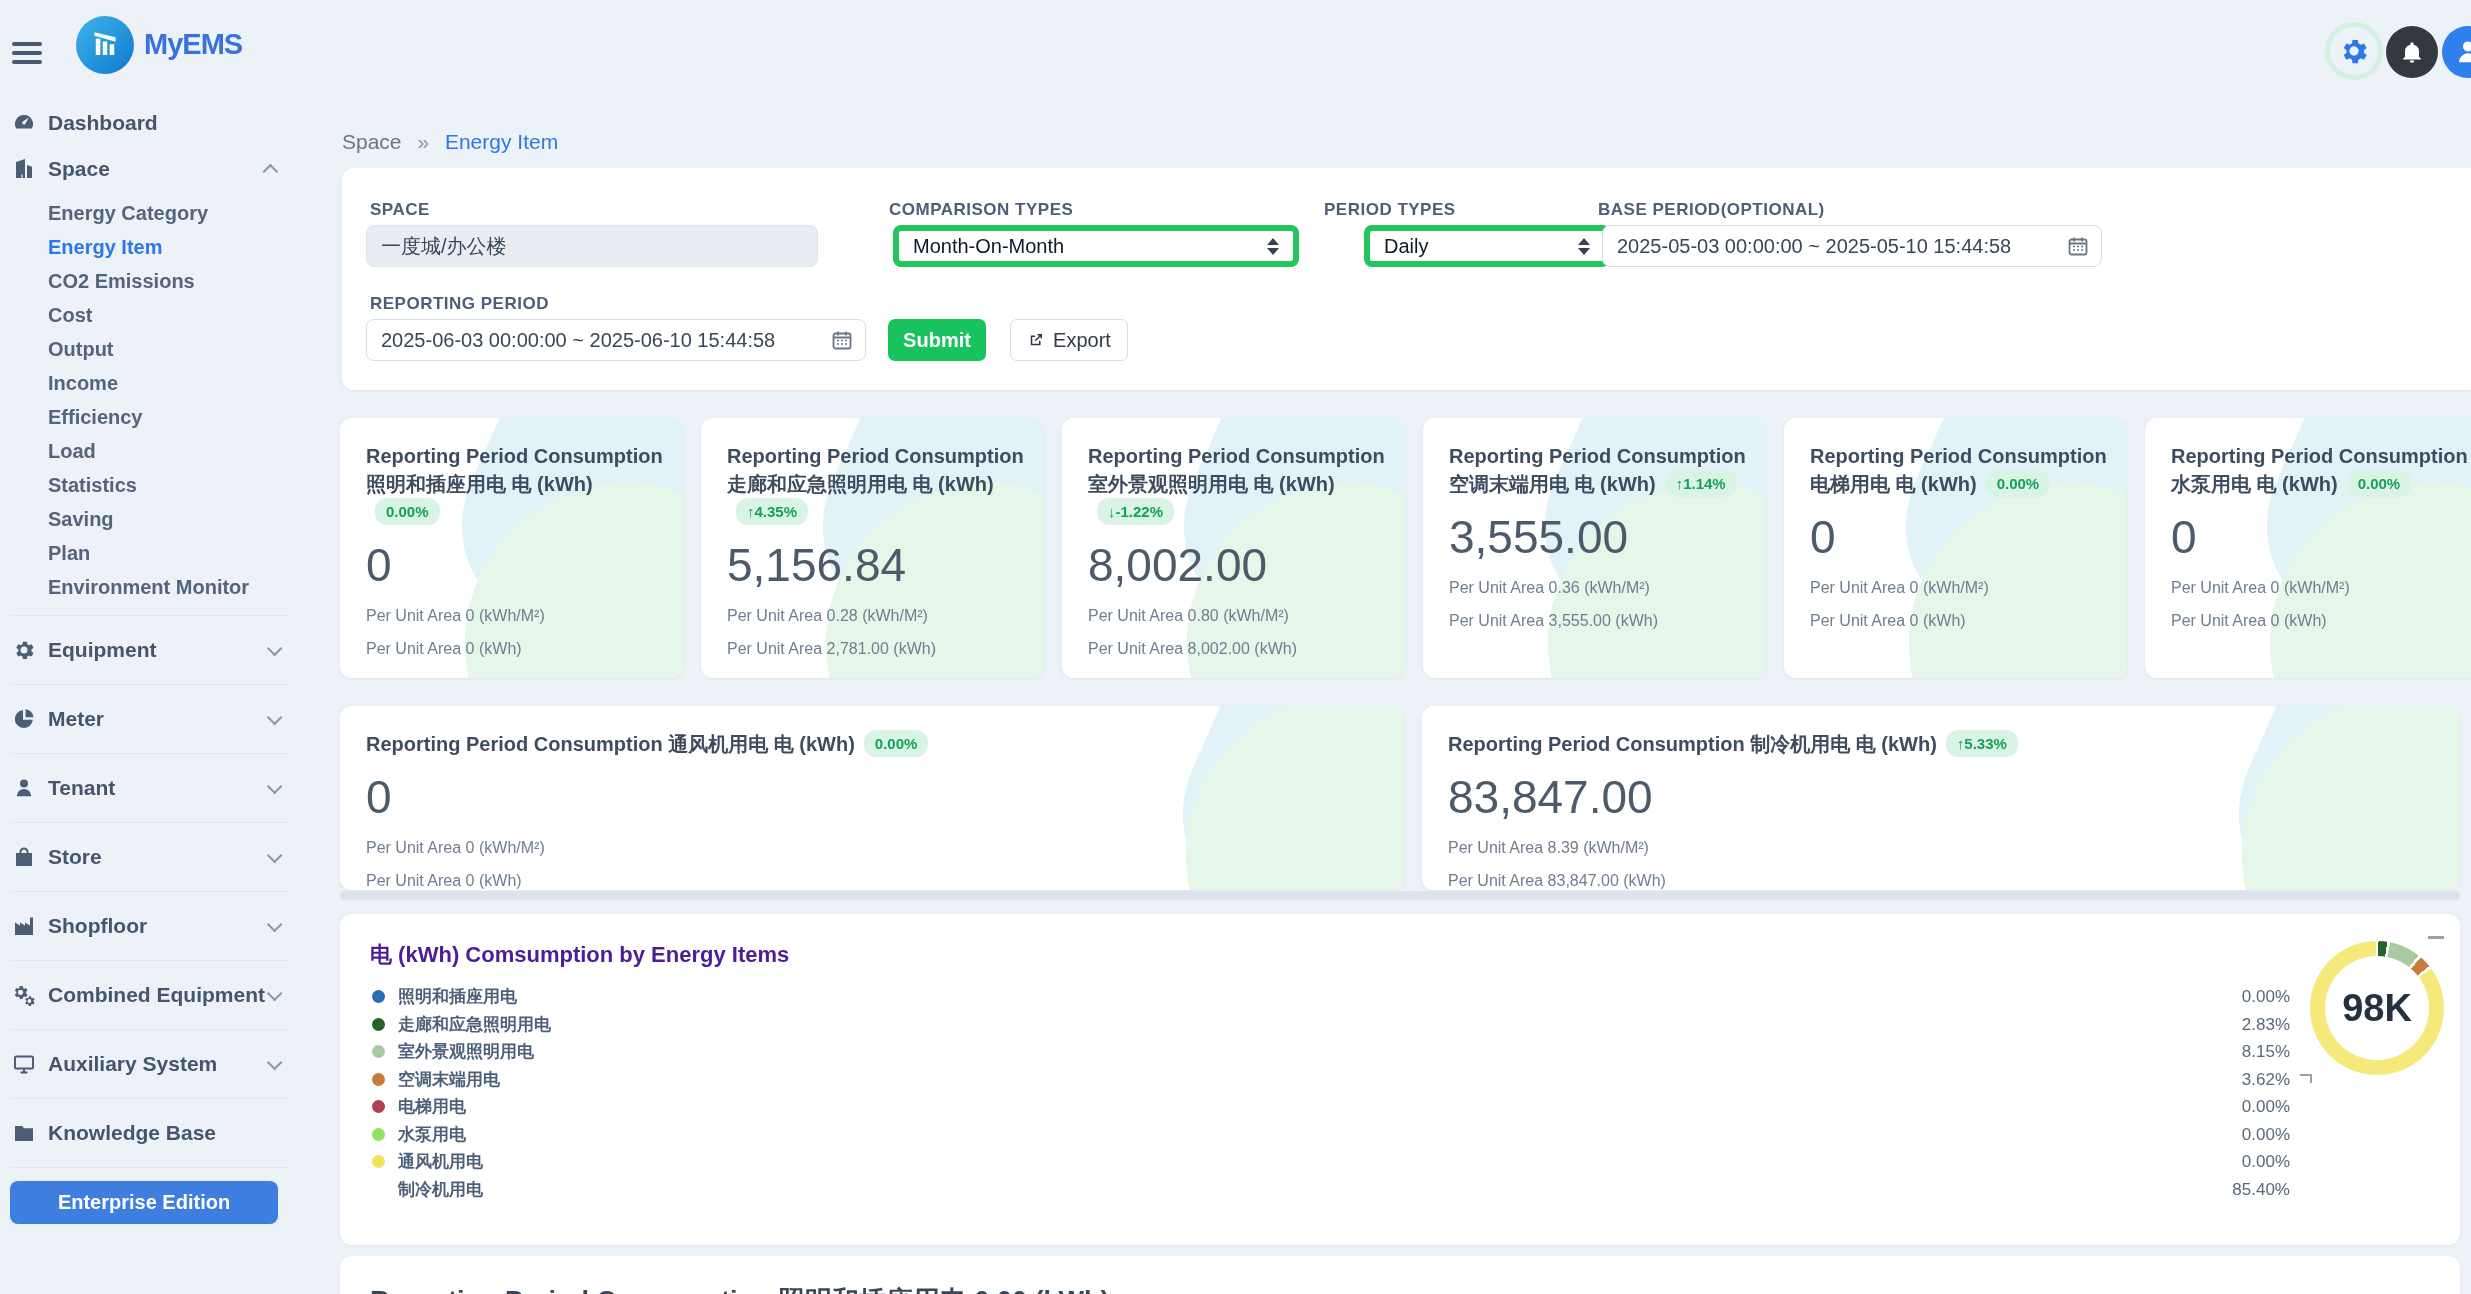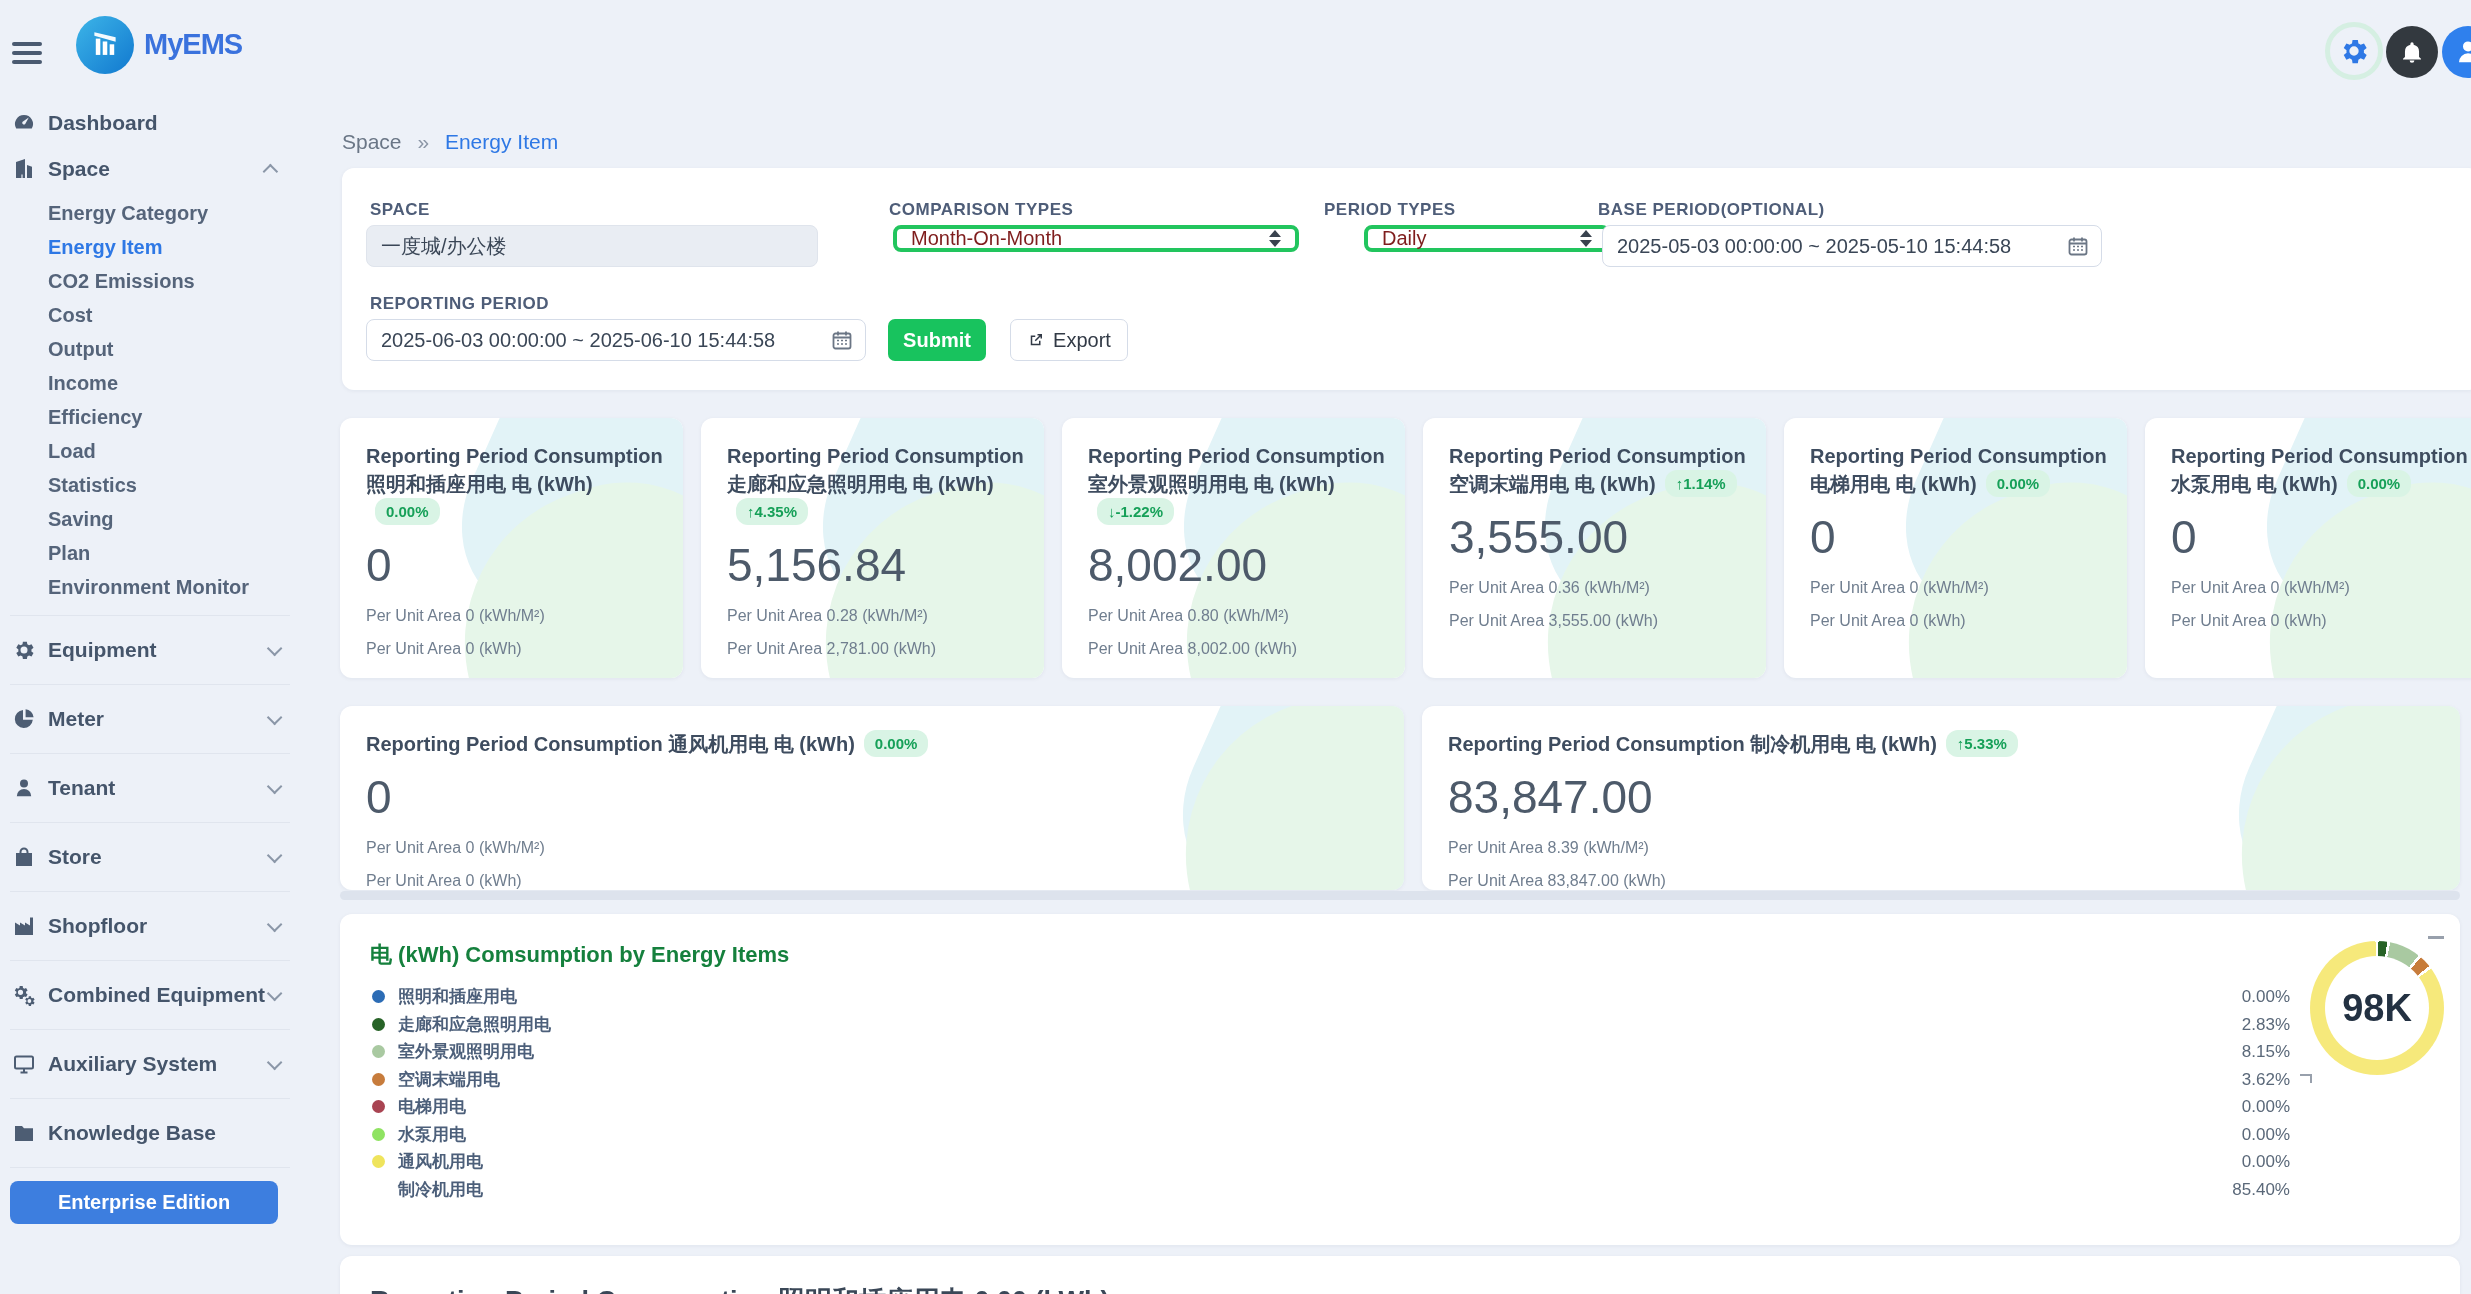--- a/index.html
+++ b/index.html
@@ -42,22 +42,22 @@
 
   
   .filter-card { position:absolute; left:342px; top:168px; width:2138px; height:222px; background:#fff;
     border-radius:12px; box-shadow:0 1px 4px rgba(25,42,70,.06); }
   .f-label { position:absolute; font-size:17px; font-weight:700; color:#4e5d78; letter-spacing:.5px; }
   .f-input { height:42px; border:1px solid #d5dce8; border-radius:8px; background:#fff; font-size:20px; color:#3a4656;
     padding:0 40px 0 14px; font-family:"Liberation Sans",sans-serif; width:100%; }
   .f-input.dis { background:#e9edf3; border-color:#dfe4ec; padding-right:14px; }
   .iw { position:absolute; }
   .iw .cal { position:absolute; right:12px; top:9px; width:24px; height:24px; color:#6b7685; cursor:pointer; }
-  .f-select { position:absolute; height:27px; border:4px solid #22c55e; border-radius:8px; background:#fff;
-    display:flex; align-items:center; padding:0 14px; font-size:20px; color:#7f1d1d; cursor:pointer; }
+  .f-select { position:absolute; height:42px; border:6px solid #22c55e; border-radius:8px; background:#fff;
+    display:flex; align-items:center; padding:0 14px; font-size:20px; color:#0f172a; cursor:pointer; }
   .f-select .txt { flex:1; }
   .arrows { display:flex; flex-direction:column; align-items:center; gap:3px; margin-left:12px; }
   .arrows i { width:0; height:0; border-left:6px solid transparent; border-right:6px solid transparent; display:block; }
   .arrows i.a-up { border-bottom:7px solid #39424e; }
   .arrows i.a-dn { border-top:7px solid #39424e; }
   .btn-submit { position:absolute; left:546px; top:151px; width:98px; height:42px; background:#18c35e; color:#fff;
     border:none; border-radius:7px; font-size:20px; font-weight:700; font-family:"Liberation Sans",sans-serif; cursor:pointer; }
   .btn-export { position:absolute; left:668px; top:151px; width:118px; height:42px; background:#fff; color:#323a46;
     border:1px solid #d5dce8; border-radius:7px; font-size:20px; font-family:"Liberation Sans",sans-serif; cursor:pointer;
     display:flex; align-items:center; justify-content:center; gap:8px; }
@@ -76,21 +76,21 @@
   .badge { display:inline-block; background:#d9f4e5; color:#16a058; font-size:15px; font-weight:700;
     padding:3px 11px; border-radius:12px; margin-left:9px; vertical-align:2px; white-space:nowrap; }
   .c-value { position:relative; font-size:46px; font-weight:500; color:#4d5a6a; margin-top:12px; }
   .c-unit { position:relative; font-size:16px; color:#707e8f; margin-top:15px; }
   .c-unit + .c-unit { }
   .scroll-track { position:absolute; left:340px; top:891px; width:2120px; height:9px; background:#dde3ed; border-radius:5px; }
 
   
   .chart-card { position:absolute; left:340px; top:914px; width:2120px; height:331px; background:#fff;
     border-radius:12px; box-shadow:0 1px 4px rgba(25,42,70,.06); }
-  .chart-title { position:absolute; left:30px; top:26px; font-size:22px; font-weight:700; color:#15803d; }
+  .chart-title { position:absolute; left:30px; top:26px; font-size:22px; font-weight:700; color:#4c1d95; }
   .legend { position:absolute; left:32px; top:69px; }
   .lg-row { display:flex; align-items:center; height:27.5px; cursor:pointer; }
   .lg-dot { width:13px; height:13px; border-radius:50%; margin-right:13px; flex:0 0 13px; }
   .lg-label { font-size:17px; font-weight:600; color:#4c5f7a; }
   .pcts { position:absolute; right:170px; top:69px; width:130px; text-align:right; }
   .pct-row { height:27.5px; line-height:27.5px; font-size:17px; color:#5a6879; }
   .donut { position:absolute; left:1970px; top:27px; width:134px; height:134px; border-radius:50%; }
   .donut-hole { position:absolute; left:15px; top:15px; width:104px; height:104px; border-radius:50%; background:#fff;
     display:flex; align-items:center; justify-content:center; }
   .donut-center { font-size:38px; font-weight:700; color:#233142; }

